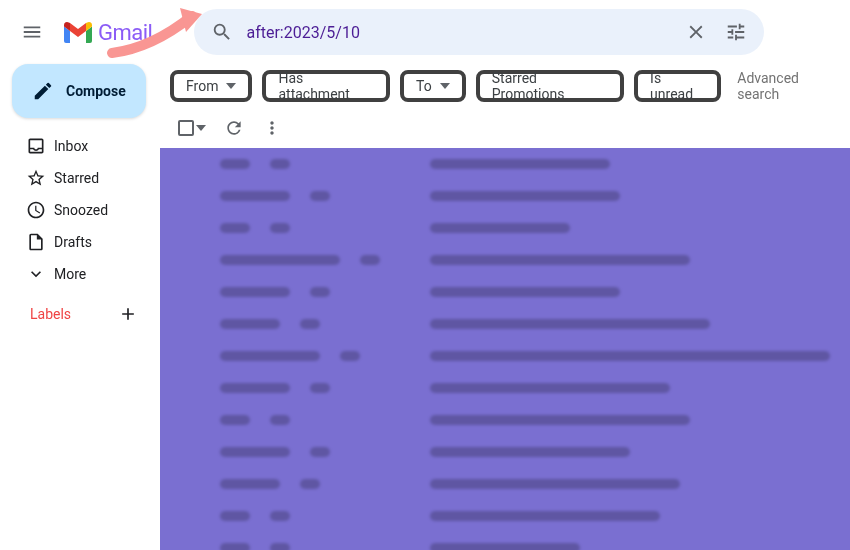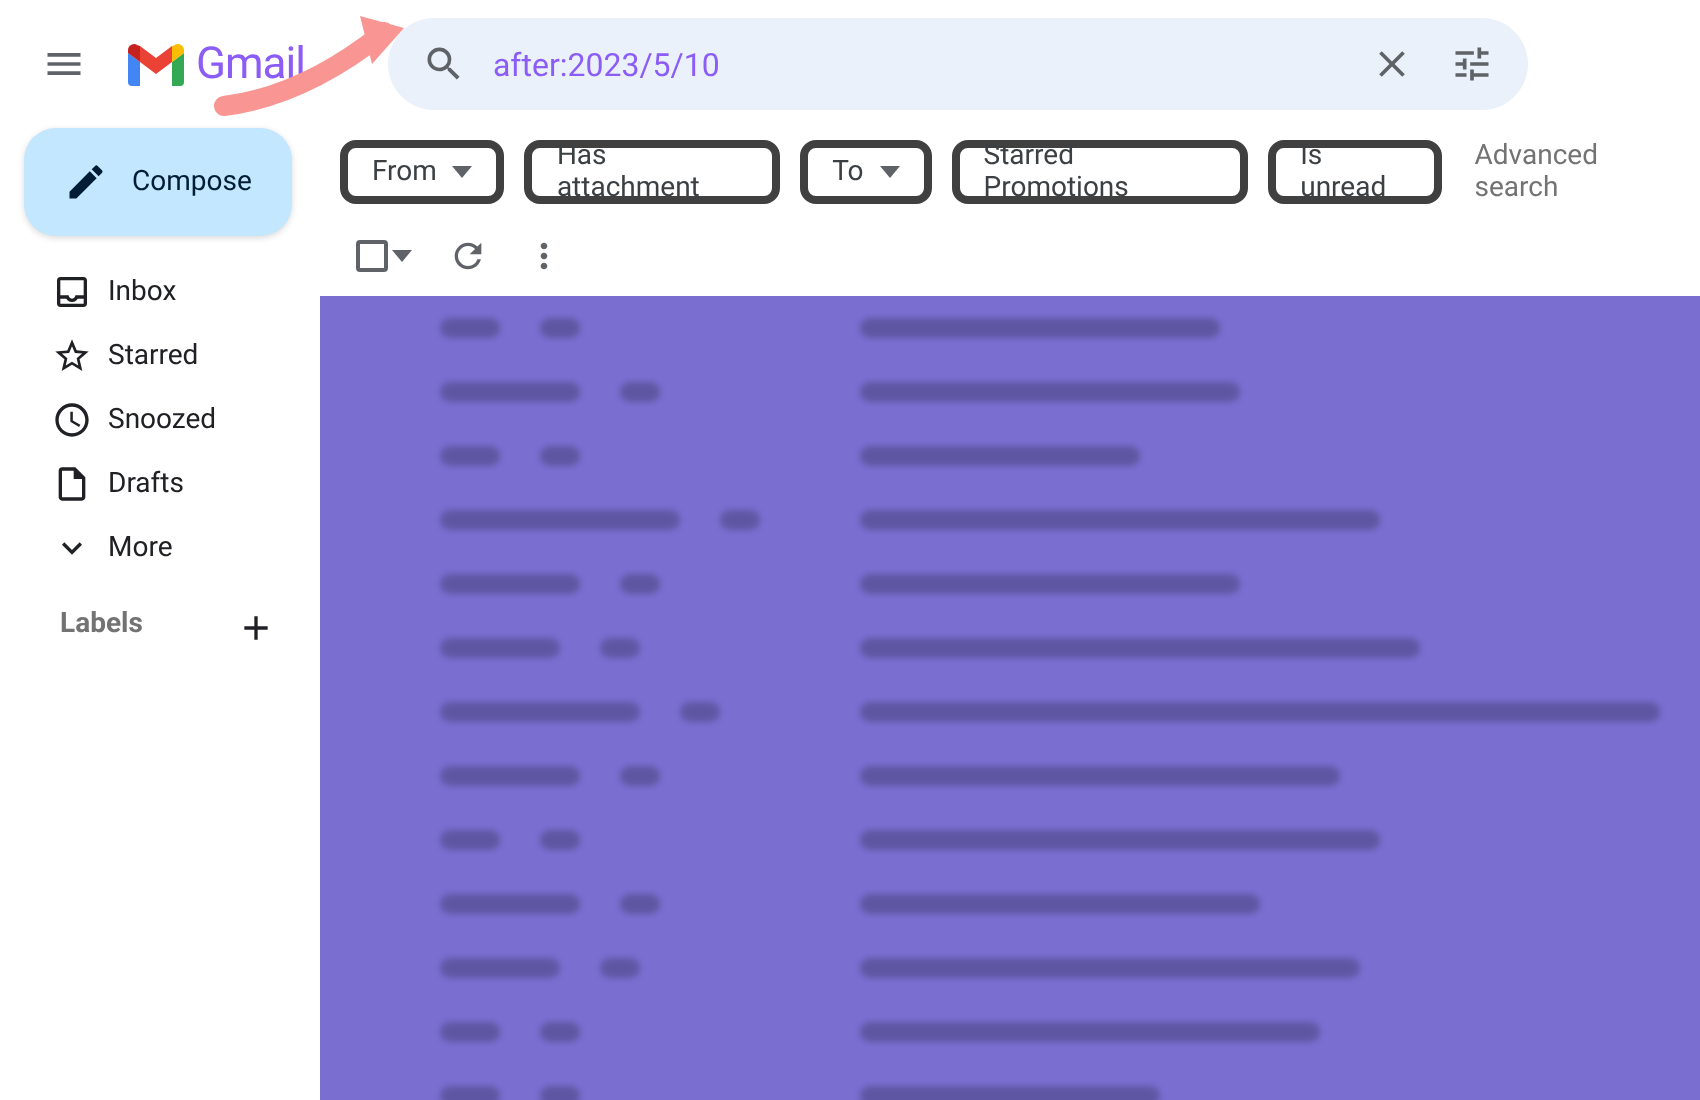--- a/index.html
+++ b/index.html
@@ -3,28 +3,28 @@
 <meta charset="utf-8">
 <style>
   * { box-sizing: border-box; margin: 0; padding: 0; font-family: 'Google Sans', Roboto, Arial, sans-serif; }
   body { width: 850px; height: 550px; background: #fff; overflow: hidden; position: relative; }
   .top-bar { height: 64px; display: flex; align-items: center; padding: 0 8px; gap: 8px; }
   .menu-btn { width: 48px; height: 48px; display: flex; align-items: center; justify-content: center; border-radius: 50%; cursor: pointer; }
   .logo-wrap { display: flex; align-items: center; gap: 6px; padding-right: 24px; }
   .logo-text { font-size: 22px; color: #8b5cf6; letter-spacing: -0.5px; }
   .search-bar { flex: 1; max-width: 570px; background: #eaf1fb; border-radius: 24px; height: 46px; display: flex; align-items: center; padding: 0 8px; margin-left: 10px; }
   .search-icon-box, .clear-box, .tune-box { width: 40px; height: 40px; display: flex; align-items: center; justify-content: center; cursor: pointer; border-radius: 50%; }
-  .search-input { flex: 1; border: none; background: transparent; font-size: 16px; color: #8b5cf6; outline: none; padding: 0 4px; }
+  .search-input { flex: 1; border: none; background: transparent; font-size: 16px; color: #4c1d95; outline: none; padding: 0 4px; }
   .body-wrap { display: flex; height: calc(100% - 64px); }
   .sidebar { width: 200px; padding: 0 8px; }
   .compose-btn { display: inline-flex; align-items: center; gap: 12px; background: #c2e7ff; border-radius: 16px; padding: 16px 20px; margin: 0 0 12px 4px; cursor: pointer; box-shadow: 0 1px 3px rgba(0,0,0,0.15); }
-  .compose-btn span { font-size: 14px; font-weight: 400; color: #001d35; }
+  .compose-btn span { font-size: 14px; font-weight: 700; color: #001d35; }
   .nav-item { display: flex; align-items: center; gap: 8px; height: 32px; padding: 0 10px 0 18px; border-radius: 0 16px 16px 0; cursor: pointer; font-size: 14px; color: #202124; }
   .nav-item svg { flex-shrink: 0; }
-  .labels-row { display: flex; align-items: flex-start; justify-content: space-between; padding: 14px 14px 0 22px; font-size: 14px; font-weight: 700; color: #737373; }
+  .labels-row { display: flex; align-items: center; justify-content: space-between; padding: 14px 14px 0 22px; font-size: 14px; font-weight: 400; color: #ef4444; }
   .main { flex: 1; display: flex; flex-direction: column; }
   .chips-row { display: flex; align-items: center; gap: 10px; padding: 6px 10px; }
   .chip { display: inline-flex; align-items: center; gap: 6px; border: 4px solid #404040; border-radius: 8px; height: 32px; padding: 0 12px; font-size: 14px; color: #3c4043; cursor: pointer; background: #fff; }
   .chip .caret { margin-left: 2px; }
   .adv-link { color: #737373; font-size: 14px; cursor: pointer; margin-left: 6px; }
   .toolbar-row { display: flex; align-items: center; gap: 18px; padding: 10px 18px; }
   .cbx-wrap { display: flex; align-items: center; gap: 2px; cursor: pointer; }
   .cbx { width: 16px; height: 16px; border: 2px solid #5f6368; border-radius: 2px; }
   .icon-btn { width: 20px; height: 20px; cursor: pointer; display: flex; align-items: center; justify-content: center; }
   .mail-list { flex: 1; background: #7a6fd1; position: relative; overflow: hidden; }

